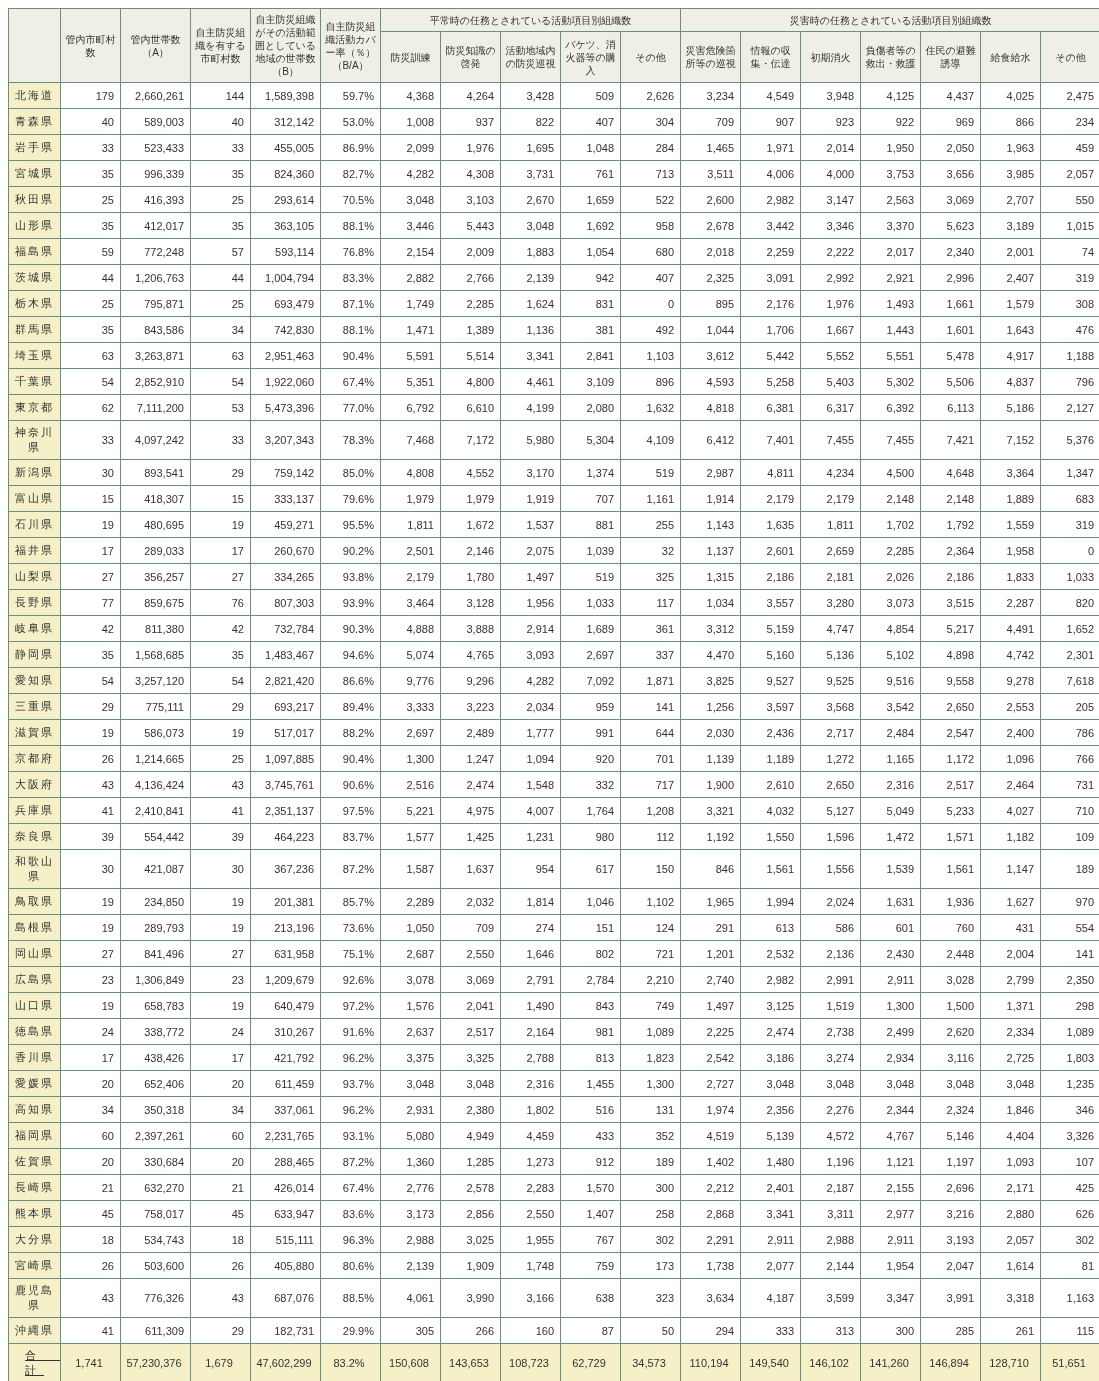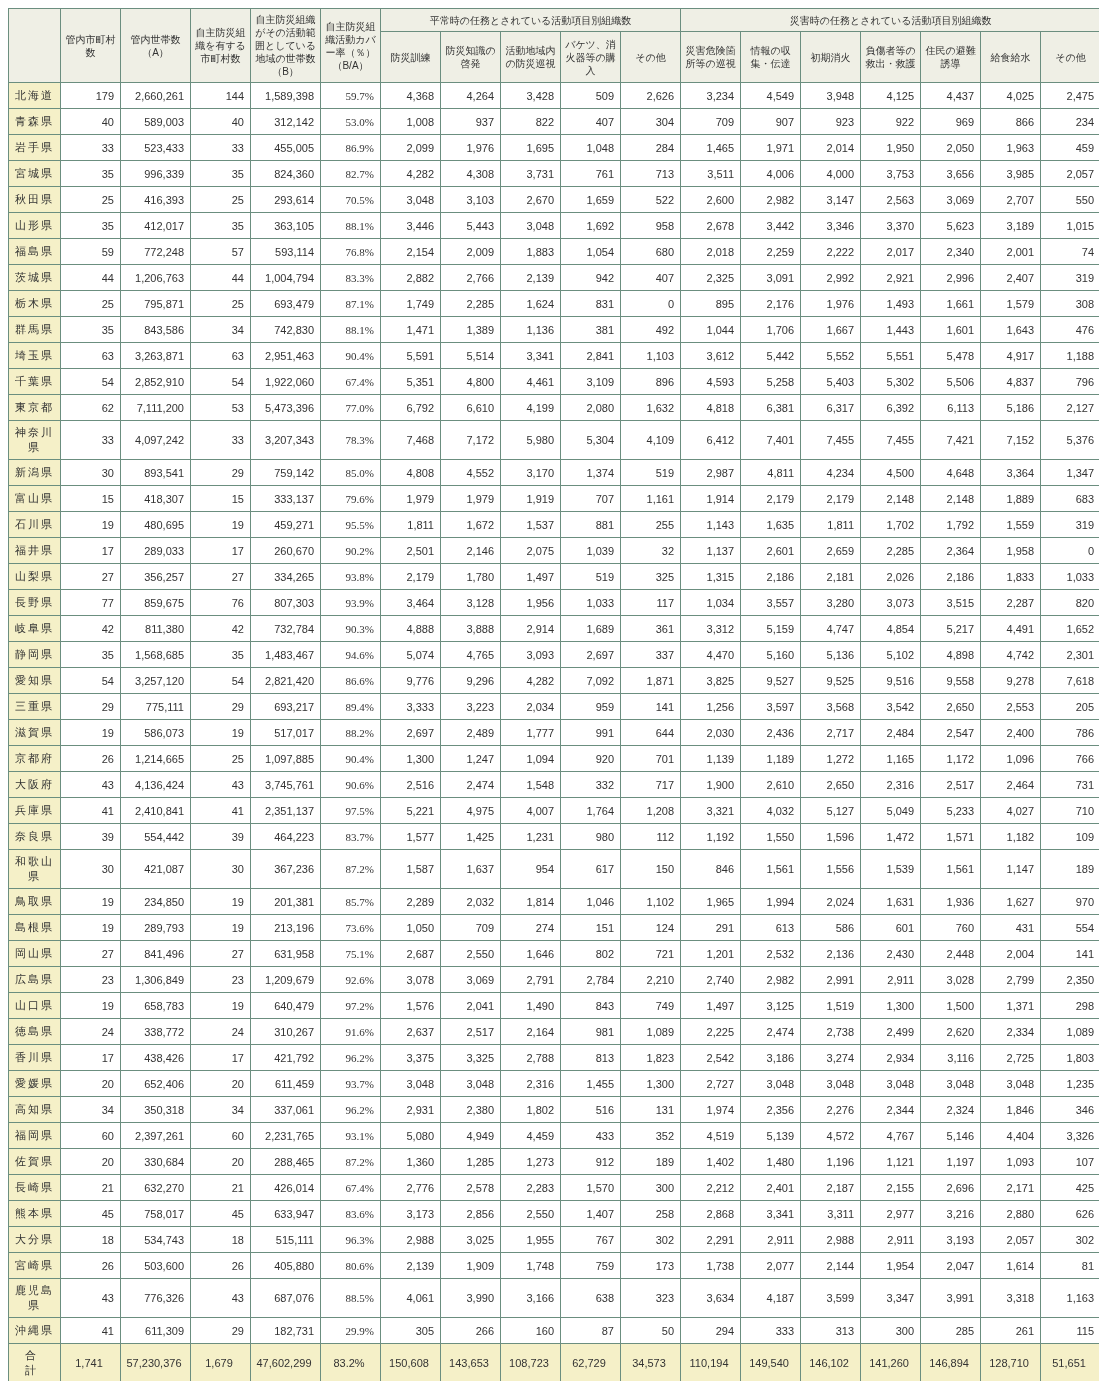--- a/index.html
+++ b/index.html
@@ -36,28 +36,28 @@
     letter-spacing: 2px;
     margin-left: 28px;
   }
   tbody td {
     text-align: right;
     padding-right: 6px;
   }
   tbody td.pct {
     text-align: right;
     padding-right: 6px;
-    font-family: Liberation Serif, serif;
   }
   tfoot th, tfoot td {
     background: #f5f0c8;
     font-weight: normal;
   }
   tfoot th {
     letter-spacing: 8px;
+    text-decoration: underline;
   }
   tfoot td {
     text-align: center;
     padding-right: 6px;
   }
   tbody tr { height: 26px; }
   .col-pref { width: 52px; }
   .col-num  { width: 60px; }
   .col-big  { width: 70px; }
 </style>

